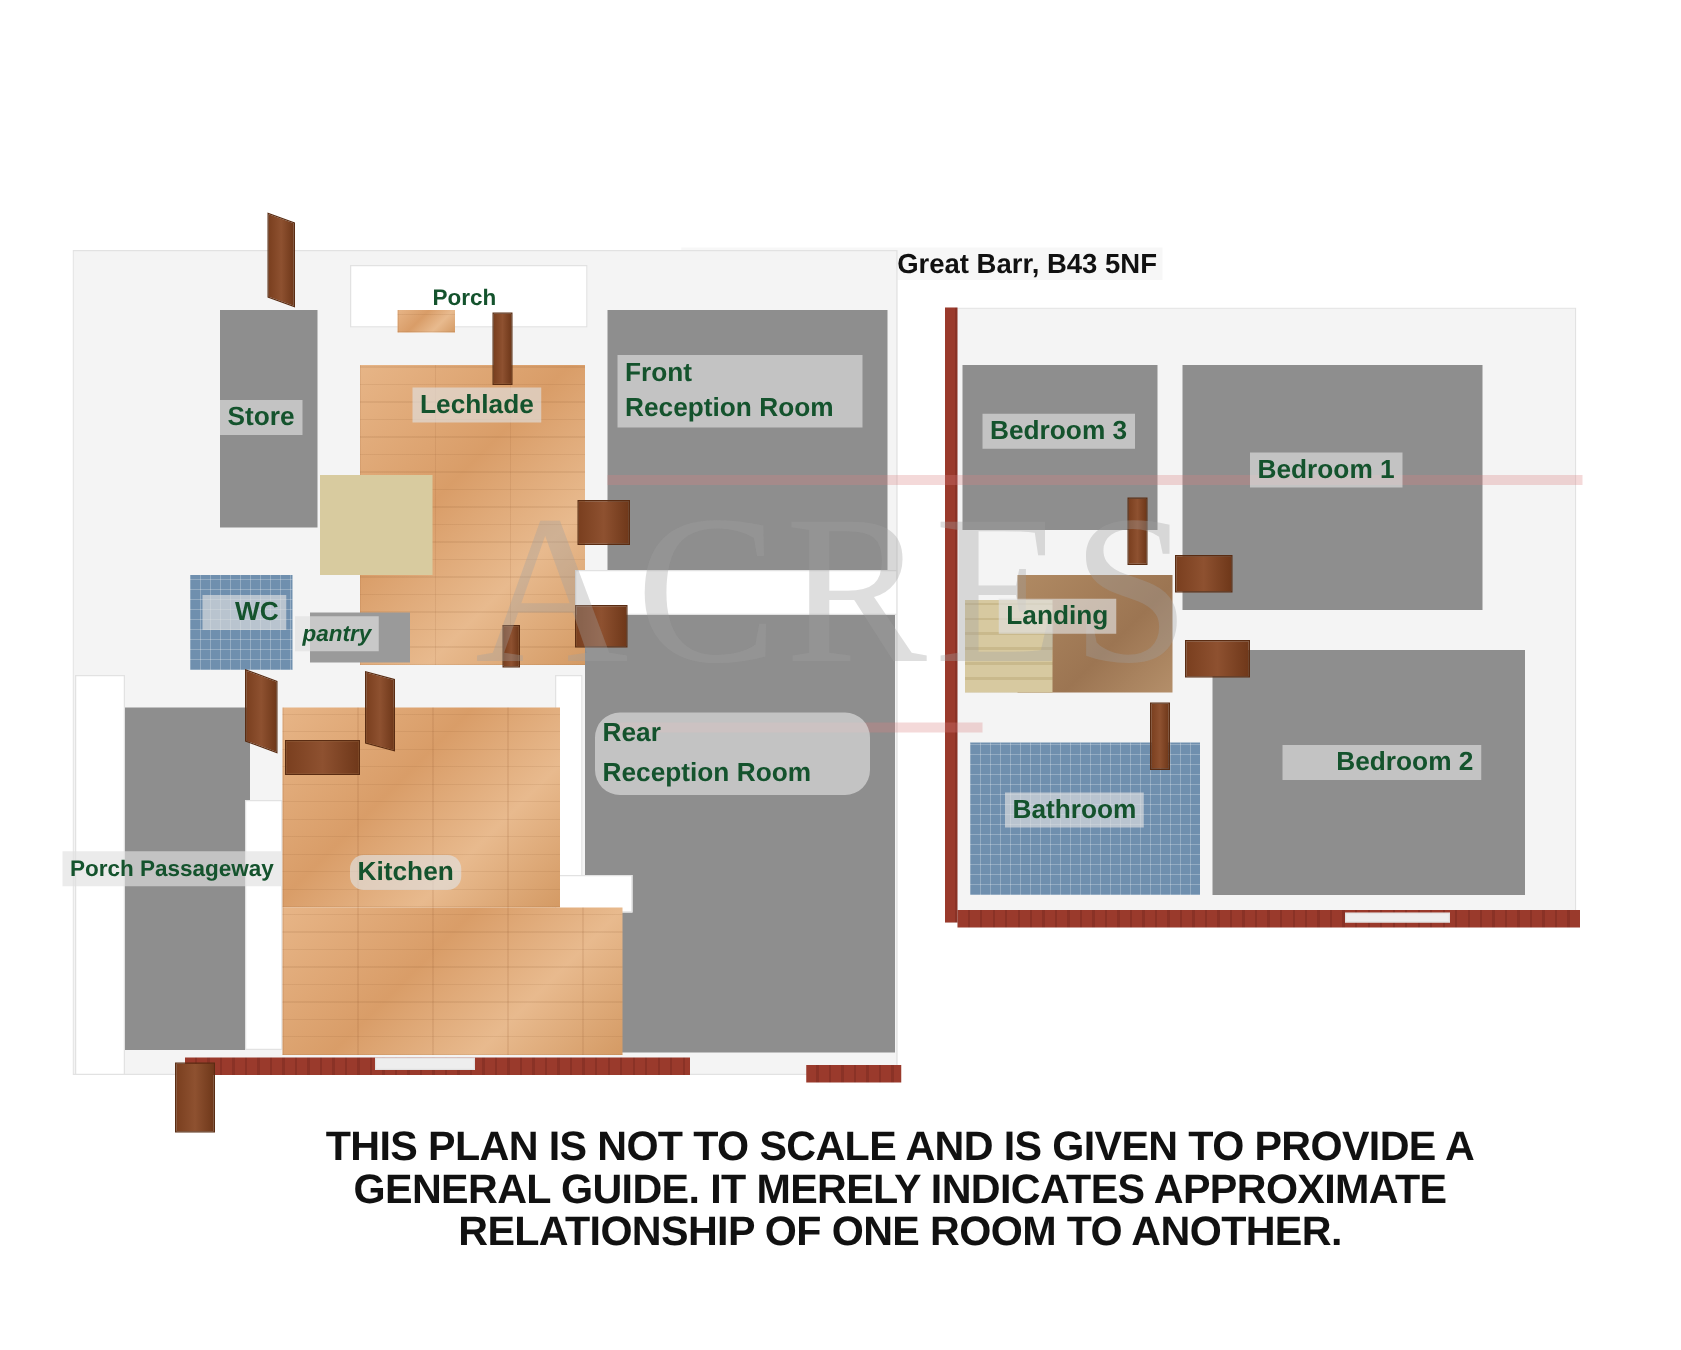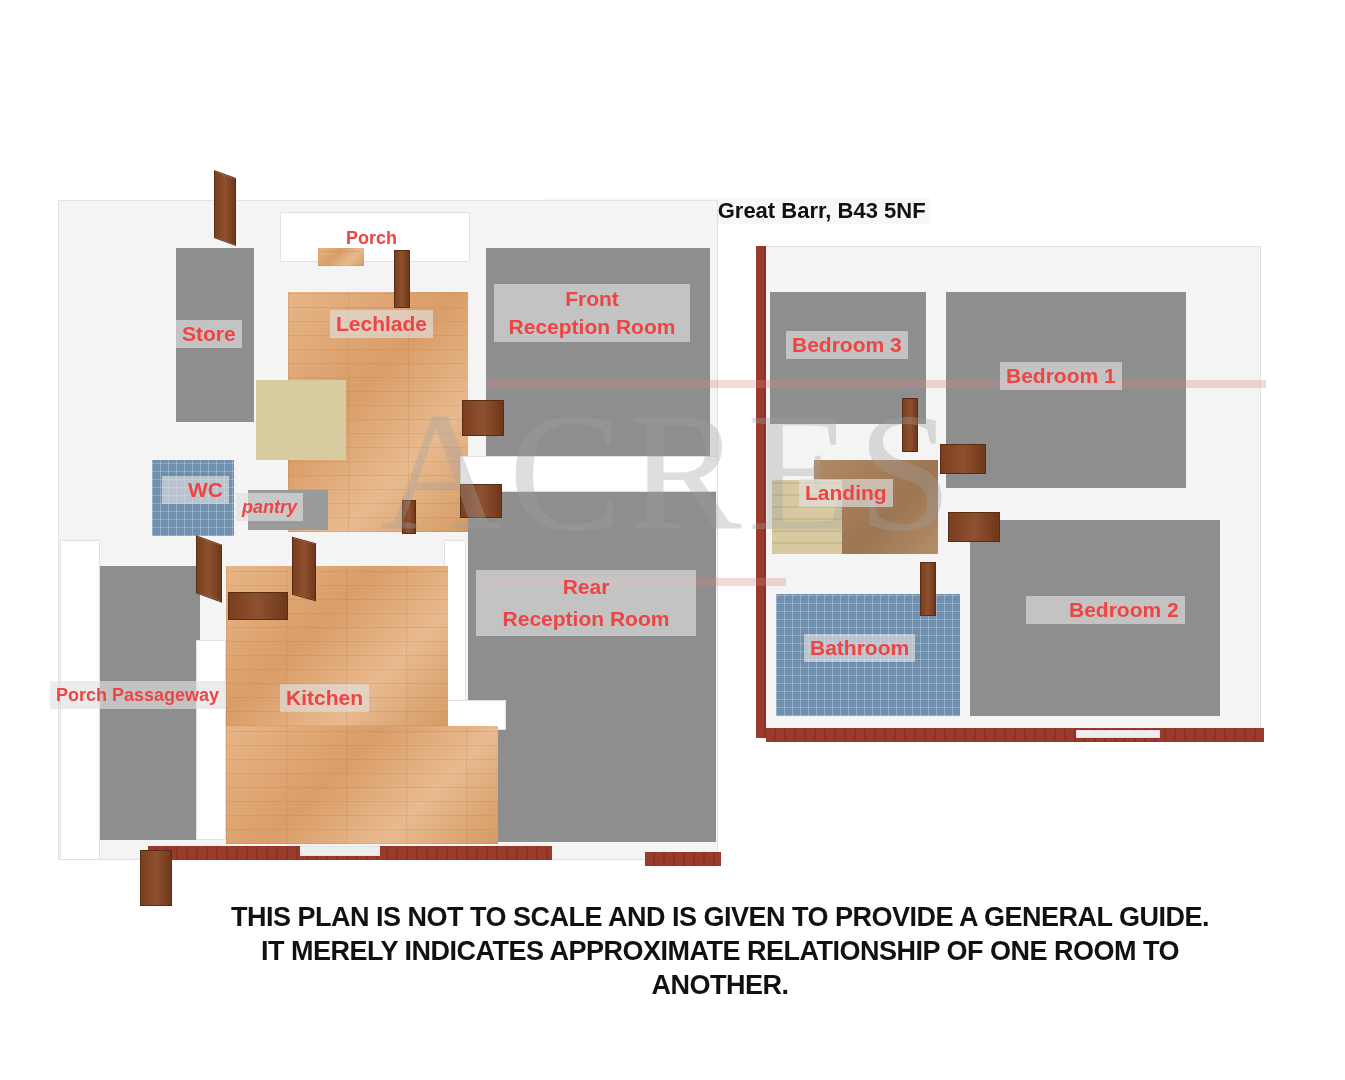--- a/index.html
+++ b/index.html
@@ -15,26 +15,26 @@
   .floor-tile { position:absolute;
     background:
       repeating-linear-gradient(0deg, rgba(255,255,255,0.25) 0 1px, transparent 1px 8px),
       repeating-linear-gradient(90deg, rgba(255,255,255,0.25) 0 1px, transparent 1px 8px),
       #6f8fae;
   }
   .floor-carpet { position:absolute; background:linear-gradient(135deg,#b08a63,#9c7552 60%,#b48f6a); }
   .floor-stairs { position:absolute; background:repeating-linear-gradient(0deg,#d7c9a0 0 10px,#c9b98c 10px 12px); }
   .door { position:absolute; background:linear-gradient(90deg,#7a3f1f,#8e5130 50%,#6f381a); border:1px solid #5a2c12; }
   .brick { position:absolute; background:repeating-linear-gradient(90deg,#9a3a2c 0 8px,#8a3226 8px 10px); }
-  .label { position:absolute; background:rgba(225,225,225,0.65); color:#ef4444; font-weight:bold; font-size:21px; text-align:center; line-height:26px; padding:1px 6px; white-space:nowrap; }
+  .label { position:absolute; background:rgba(225,225,225,0.65); color:#14532d; font-weight:bold; font-size:21px; text-align:left; line-height:26px; padding:1px 6px; white-space:nowrap; }
   .label.small { font-size:18px; }
   .title { position:absolute; left:545px; top:198px; font-size:22px; font-weight:bold; color:#111; background:rgba(245,245,245,0.8); padding:0 4px; }
   .watermark { position:absolute; left:380px; top:375px; font-family:"Liberation Serif", serif; font-size:170px; color:rgba(160,160,160,0.35); letter-spacing:6px; pointer-events:none; }
   .wm-bar { position:absolute; height:8px; background:rgba(220,130,130,0.30); }
-  .disclaimer { position:absolute; left:230px; top:900px; width:980px; text-align:center; font-weight:bold; font-size:27px; line-height:34px; color:#111; letter-spacing:-0.5px; }
+  .disclaimer { position:absolute; left:230px; top:900px; width:980px; text-align:center; font-weight:bold; font-size:33px; line-height:34px; color:#111; letter-spacing:-0.5px; }
 </style>
 </head>
 <body>
 
 <div class="title">Lechlade Road, Great Barr, B43 5NF</div>
 
 <div>
 
   <div class="wall" style="left:58px;top:200px;width:660px;height:660px;background:#f4f4f4;"></div>
 
@@ -105,26 +105,26 @@
 
 <div class="label small" style="left:340px;top:224px;background:transparent;">Porch</div>
 <div class="label" style="left:330px;top:310px;">Lechlade</div>
 <div class="label" style="left:176px;top:320px;">Store</div>
 <div class="label" style="left:494px;top:284px;width:184px;line-height:28px;">
   <div>Front</div>
   <div>Reception Room</div>
 </div>
 <div class="label" style="left:162px;top:476px;padding-left:26px;">WC</div>
 <div class="label small" style="left:236px;top:493px;font-style:italic;">pantry</div>
-<div class="label" style="left:476px;top:570px;width:208px;line-height:32px;">
+<div class="label" style="left:476px;top:570px;width:208px;line-height:32px;border-radius:20px;">
   <div>Rear</div>
   <div>Reception Room</div>
 </div>
 <div class="label small" style="left:50px;top:681px;">Porch Passageway</div>
-<div class="label" style="left:280px;top:684px;">Kitchen</div>
+<div class="label" style="left:280px;top:684px;border-radius:11px;">Kitchen</div>
 
 <div class="label" style="left:786px;top:331px;">Bedroom 3</div>
 <div class="label" style="left:1000px;top:362px;">Bedroom 1</div>
 <div class="label" style="left:799px;top:479px;">Landing</div>
 <div class="label" style="left:804px;top:634px;">Bathroom</div>
 <div class="label" style="left:1026px;top:596px;padding-left:43px;">Bedroom 2</div>
 
 <div class="disclaimer">THIS PLAN IS NOT TO SCALE AND IS GIVEN TO PROVIDE A GENERAL GUIDE. IT MERELY INDICATES APPROXIMATE RELATIONSHIP OF ONE ROOM TO ANOTHER.</div>
 
 </body></html>

